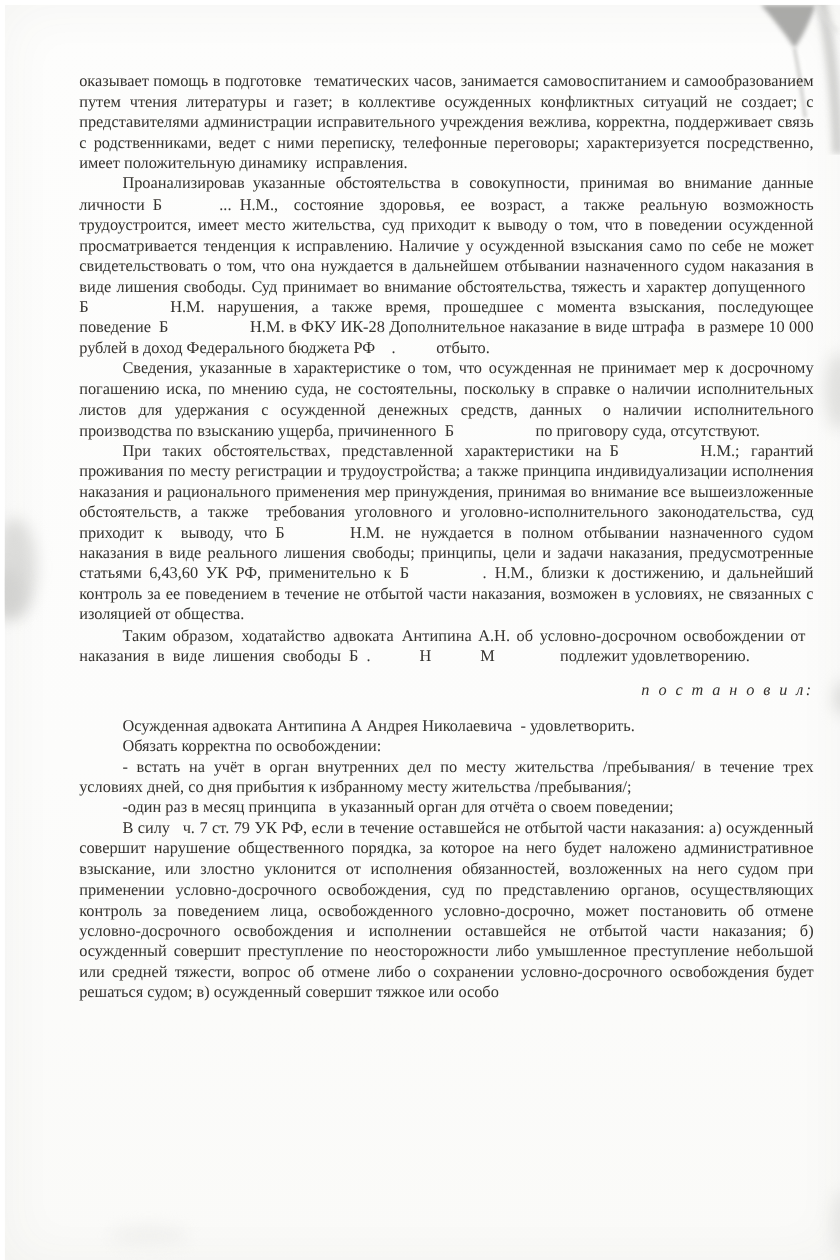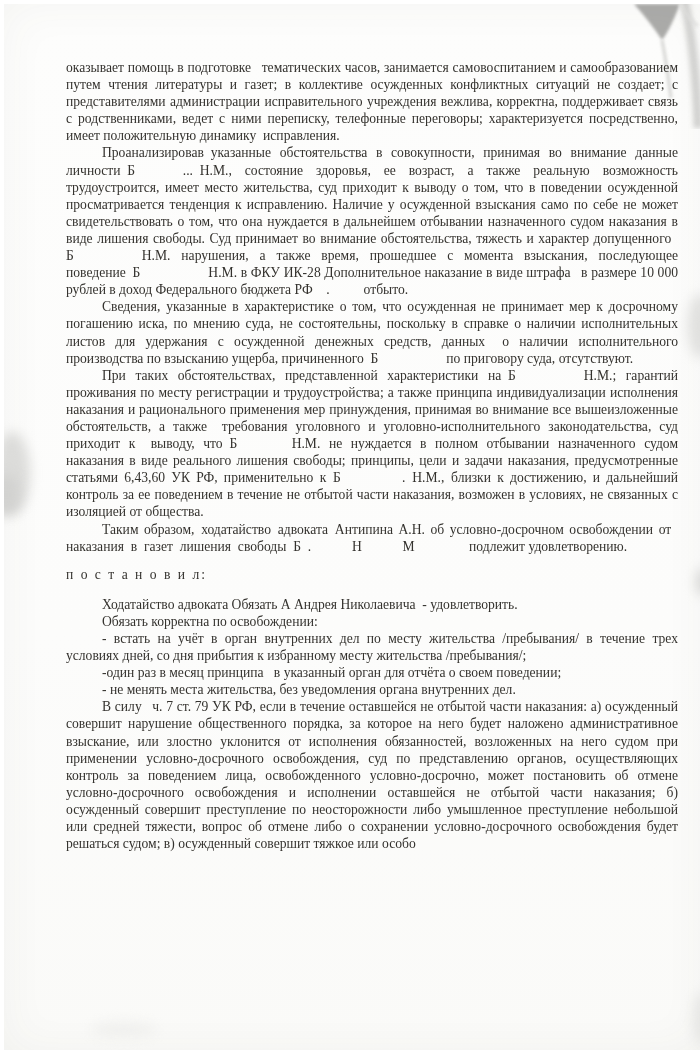--- a/index.html
+++ b/index.html
@@ -21,24 +21,25 @@
     color: #34322e;
     font-size: 13.6px;
     line-height: 17.1px;
     text-align: justify;
     filter: blur(0.28px);
   }
   .text-block p { margin: 0; }
   p.cont { text-indent: 0; }
   p.ind  { text-indent: 36px; }
   p.head {
-    text-align: left;
+    text-align: right;
     text-indent: 0;
     letter-spacing: 2px;
     margin: 11px 0 13px 0;
+    font-style: italic;
   }
   .corner-svg {
     position: absolute;
     top: 0;
     right: 0;
     width: 110px;
     height: 125px;
     pointer-events: none;
   }
   .smudge {
@@ -73,23 +74,22 @@
   <div class="smudge s3"></div>
   <div class="smudge s4"></div>
   <div class="smudge s5"></div>
   <div class="smudge s6"></div>
 
   <div class="text-block">
     <p class="cont">оказывает помощь в подготовке  тематических часов, занимается самовоспитанием и самообразованием путем чтения литературы и газет; в коллективе осужденных конфликтных ситуаций не создает; с представителями администрации исправительного учреждения вежлива, корректна, поддерживает связь с родственниками, ведет с ними переписку, телефонные переговоры; характеризуется посредственно, имеет положительную динамику исправления.</p>
     <p class="ind">Проанализировав указанные обстоятельства в совокупности, принимая во внимание данные личности Б    ... Н.М., состояние здоровья, ее возраст, а также реальную возможность трудоустроится, имеет место жительства, суд приходит к выводу о том, что в поведении осужденной просматривается тенденция к исправлению. Наличие у осужденной взыскания само по себе не может свидетельствовать о том, что она нуждается в дальнейшем отбывании назначенного судом наказания в виде лишения свободы. Суд принимает во внимание обстоятельства, тяжесть и характер допущенного Б     Н.М. нарушения, а также время, прошедшее с момента взыскания, последующее поведение Б     Н.М. в ФКУ ИК-28 Дополнительное наказание в виде штрафа  в размере 10 000 рублей в доход Федерального бюджета РФ .   отбыто.</p>
     <p class="ind">Сведения, указанные в характеристике о том, что осужденная не принимает мер к досрочному погашению иска, по мнению суда, не состоятельны, поскольку в справке о наличии исполнительных листов для удержания с осужденной денежных средств, данных  о наличии исполнительного производства по взысканию ущерба, причиненного Б     по приговору суда, отсутствуют.</p>
     <p class="ind">При таких обстоятельствах, представленной характеристики на Б     Н.М.; гарантий проживания по месту регистрации и трудоустройства; а также принципа индивидуализации исполнения наказания и рационального применения мер принуждения, принимая во внимание все вышеизложенные обстоятельств, а также  требования уголовного и уголовно-исполнительного законодательства, суд приходит к  выводу, что Б    Н.М. не нуждается в полном отбывании назначенного судом наказания в виде реального лишения свободы; принципы, цели и задачи наказания, предусмотренные статьями 6,43,60 УК РФ, применительно к Б     . Н.М., близки к достижению, и дальнейший контроль за ее поведением в течение не отбытой части наказания, возможен в условиях, не связанных с изоляцией от общества.</p>
-    <p class="ind">Таким образом, ходатайство адвоката Антипина А.Н. об условно-досрочном освобождении от наказания в газет лишения свободы Б .   Н   М    подлежит удовлетворению.</p>
+    <p class="ind">Таким образом, ходатайство адвоката Антипина А.Н. об условно-досрочном освобождении от наказания в виде лишения свободы Б .   Н   М    подлежит удовлетворению.</p>
     <p class="head">п о с т а н о в и л:</p>
-    <p class="ind">Ходатайство адвоката Обязать А Андрея Николаевича - удовлетворить.</p>
+    <p class="ind">Осужденная адвоката Антипина А Андрея Николаевича - удовлетворить.</p>
     <p class="ind">Обязать корректна по освобождении:</p>
     <p class="ind">- встать на учёт в орган внутренних дел по месту жительства /пребывания/ в течение трех условиях дней, со дня прибытия к избранному месту жительства /пребывания/;</p>
     <p class="ind">-один раз в месяц принципа  в указанный орган для отчёта о своем поведении;</p>
-    <p class="ind">- не менять места жительства, без уведомления органа внутренних дел.</p>
     <p class="ind">В силу  ч. 7 ст. 79 УК РФ, если в течение оставшейся не отбытой части наказания: а) осужденный совершит нарушение общественного порядка, за которое на него будет наложено административное взыскание, или злостно уклонится от исполнения обязанностей, возложенных на него судом при применении условно-досрочного освобождения, суд по представлению органов, осуществляющих контроль за поведением лица, освобожденного условно-досрочно, может постановить об отмене условно-досрочного освобождения и исполнении оставшейся не отбытой части наказания; б) осужденный совершит преступление по неосторожности либо умышленное преступление небольшой или средней тяжести, вопрос об отмене либо о сохранении условно-досрочного освобождения будет решаться судом; в) осужденный совершит тяжкое или особо</p>
   </div>
 
 </div>
 
 </body></html>

